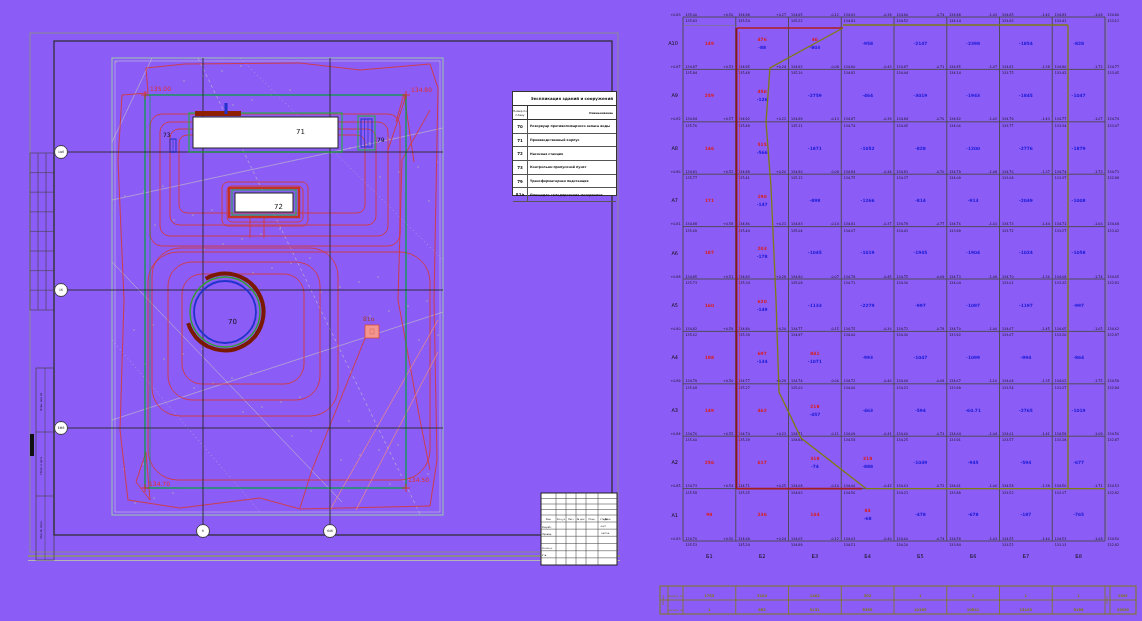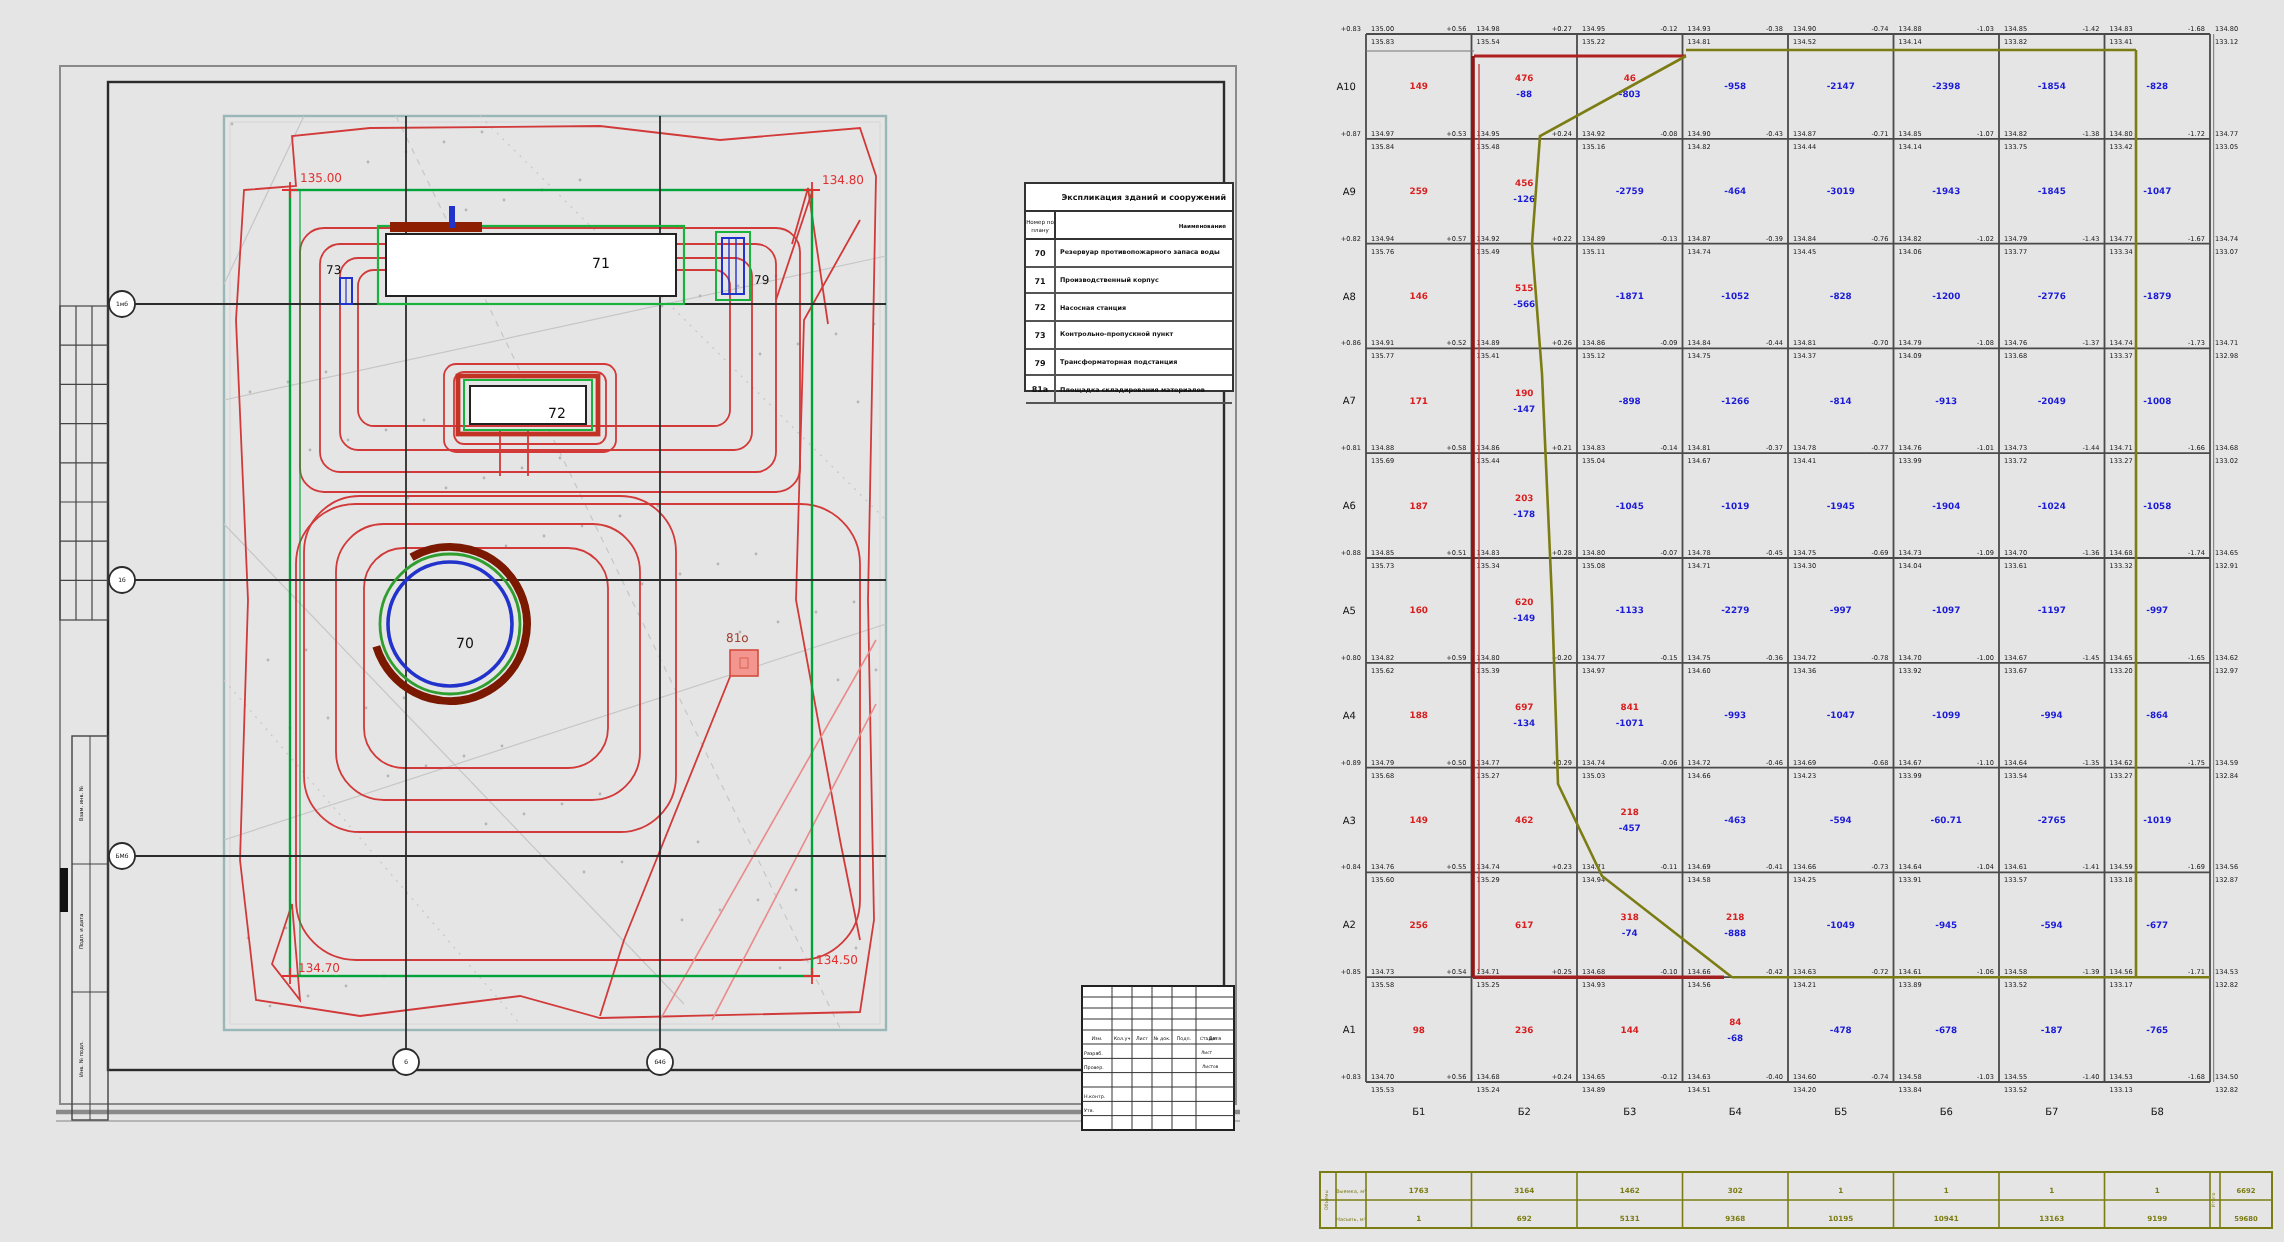--- a/index.html
+++ b/index.html
@@ -1,16 +1,16 @@
 <!DOCTYPE html>
 <html><head>
 <meta charset="utf-8">
 <style>
   html,body{margin:0;padding:0;background:#fff;}
-  #canvas{position:relative;width:1142px;height:621px;background:#e5e5e5;overflow:hidden;
+  #canvas{position:relative;width:1142px;height:621px;background:#8b5cf6;overflow:hidden;
           font-family:"DejaVu Sans", sans-serif;}
   #main-svg{position:absolute;left:0;top:0;width:1142px;height:621px;}
   .abs{position:absolute;box-sizing:border-box;}
   
   #legend{left:512px;top:91px;width:105px;height:105px;border:1px solid #333;background:#fff;}
   #legend .ttl{height:13px;border-bottom:1px solid #333;font-size:4px;font-weight:bold;
                display:flex;align-items:center;justify-content:flex-end;padding-right:3px;color:#111;}
   #legend .sub{height:13px;border-bottom:1px solid #333;display:flex;font-size:2.8px;color:#111;}
   #legend .sub .c1{width:14px;border-right:1px solid #333;display:flex;align-items:center;justify-content:center;text-align:center;}
   #legend .sub .c2{flex:1;display:flex;align-items:center;justify-content:flex-end;padding-right:3px;font-weight:bold;}

